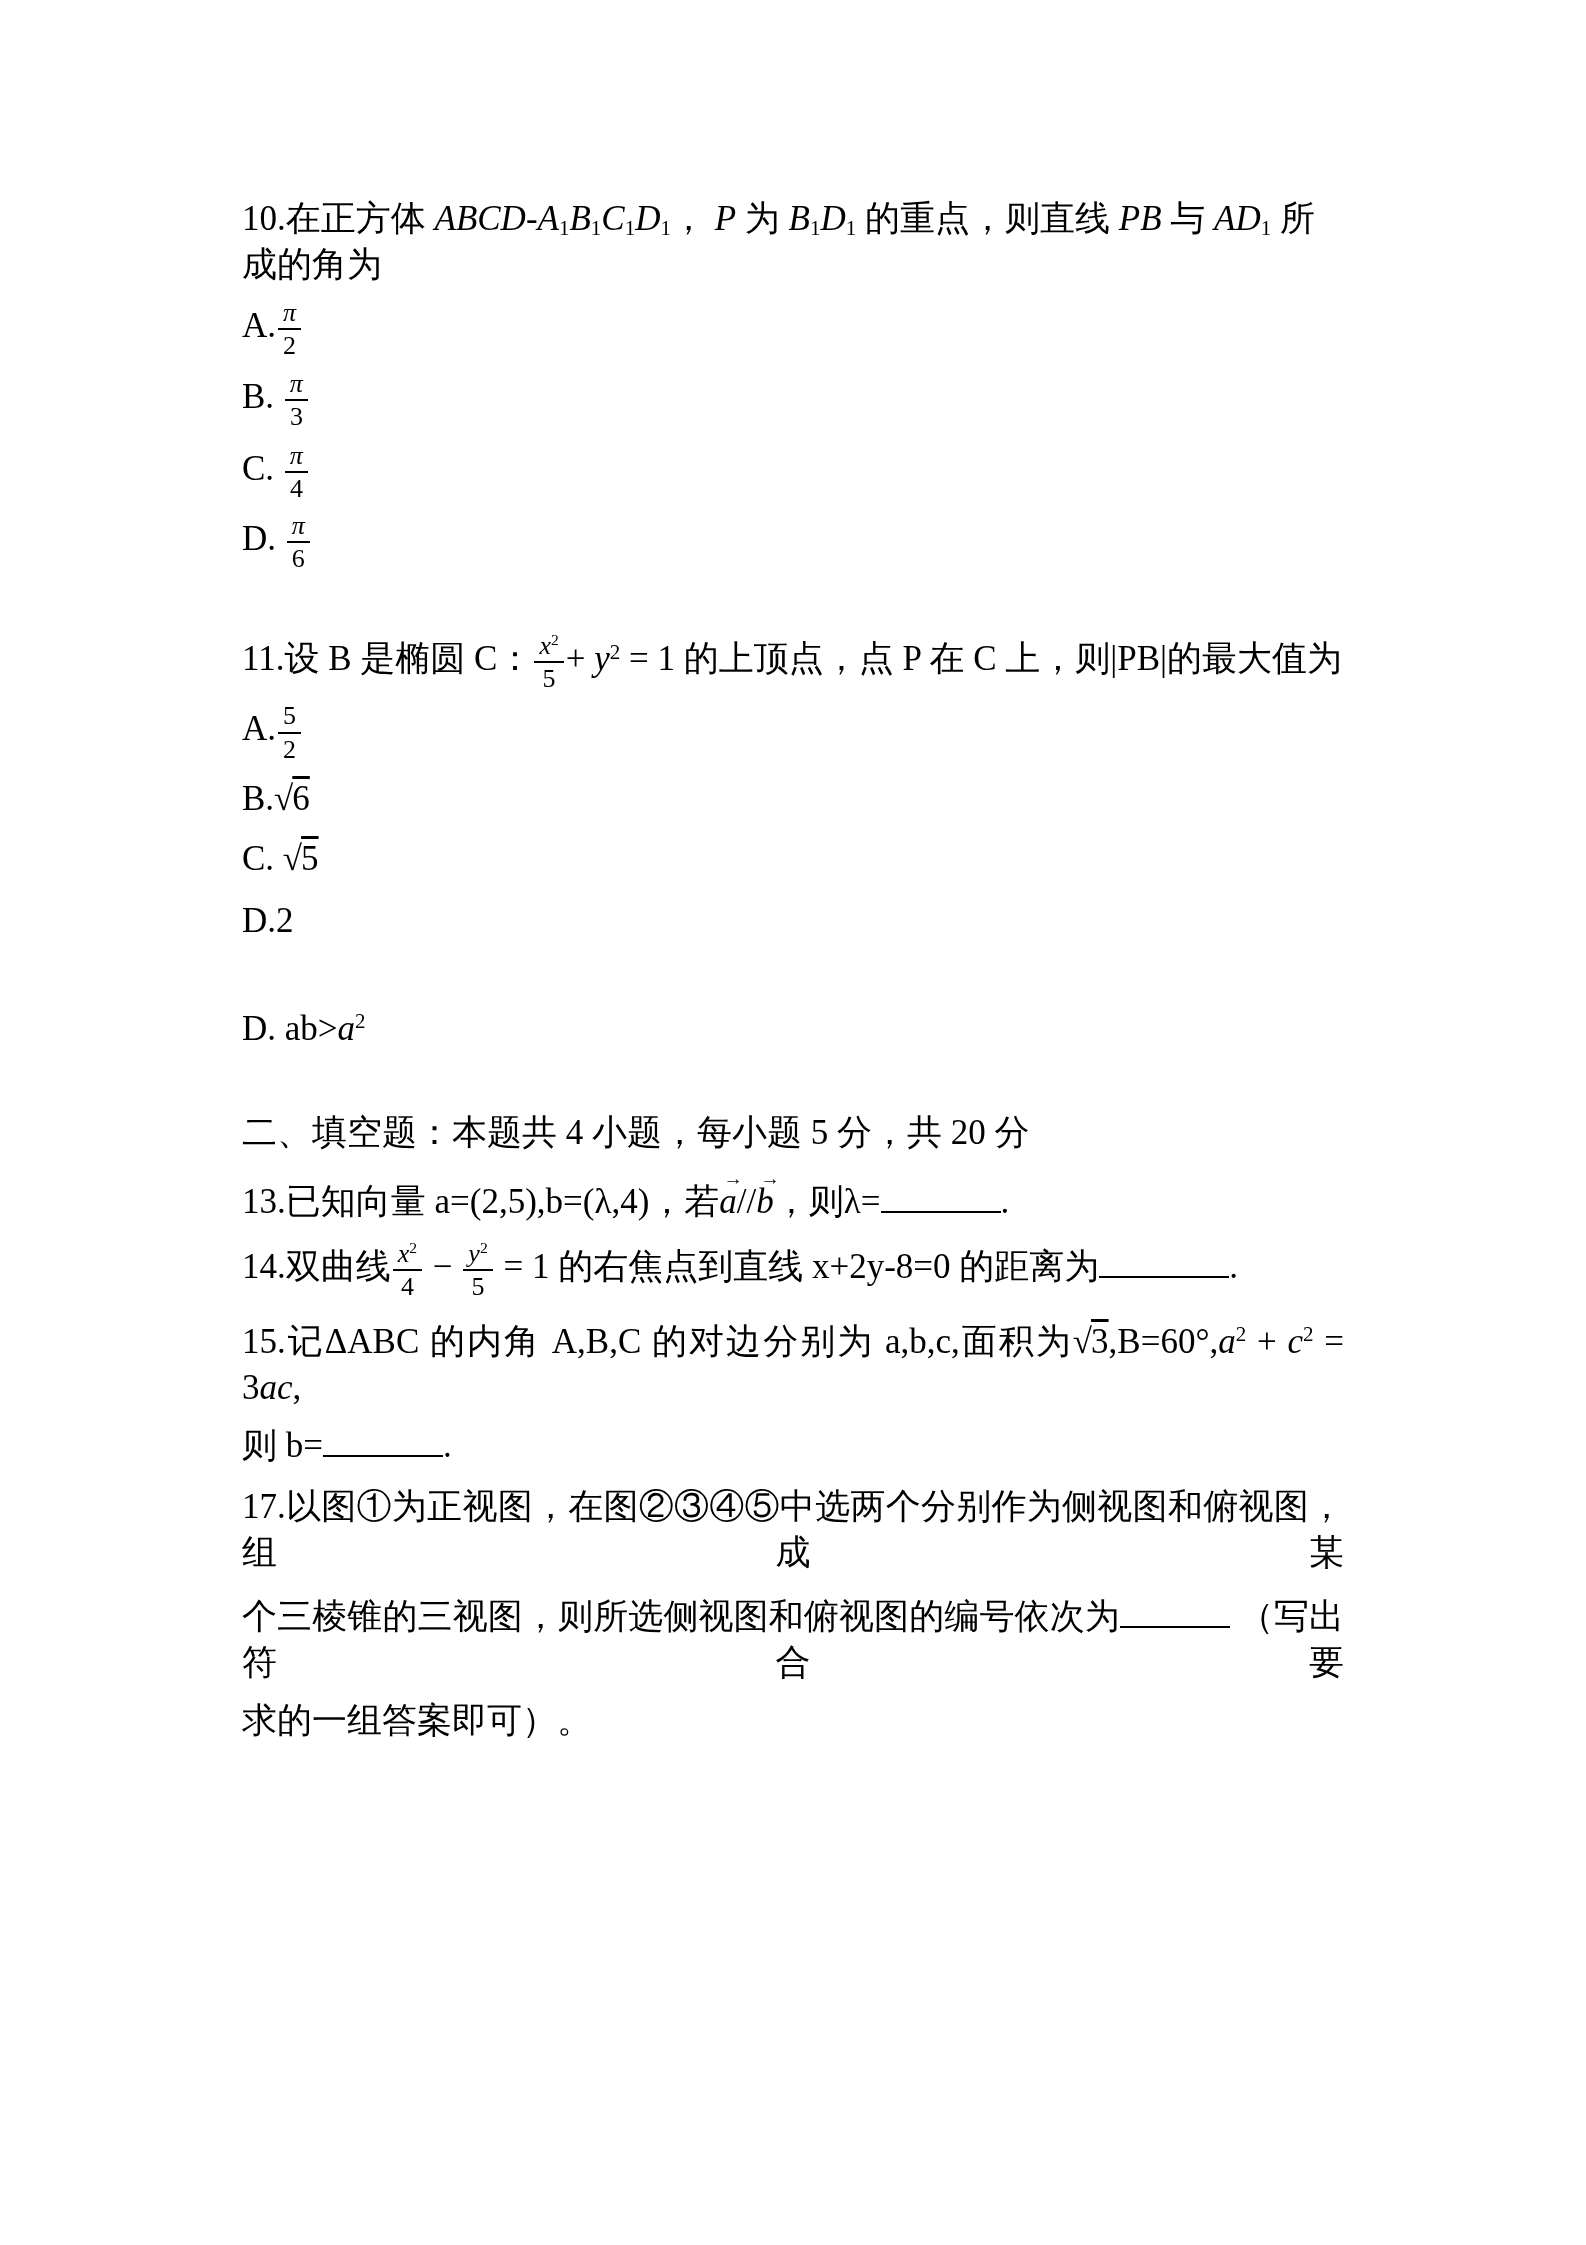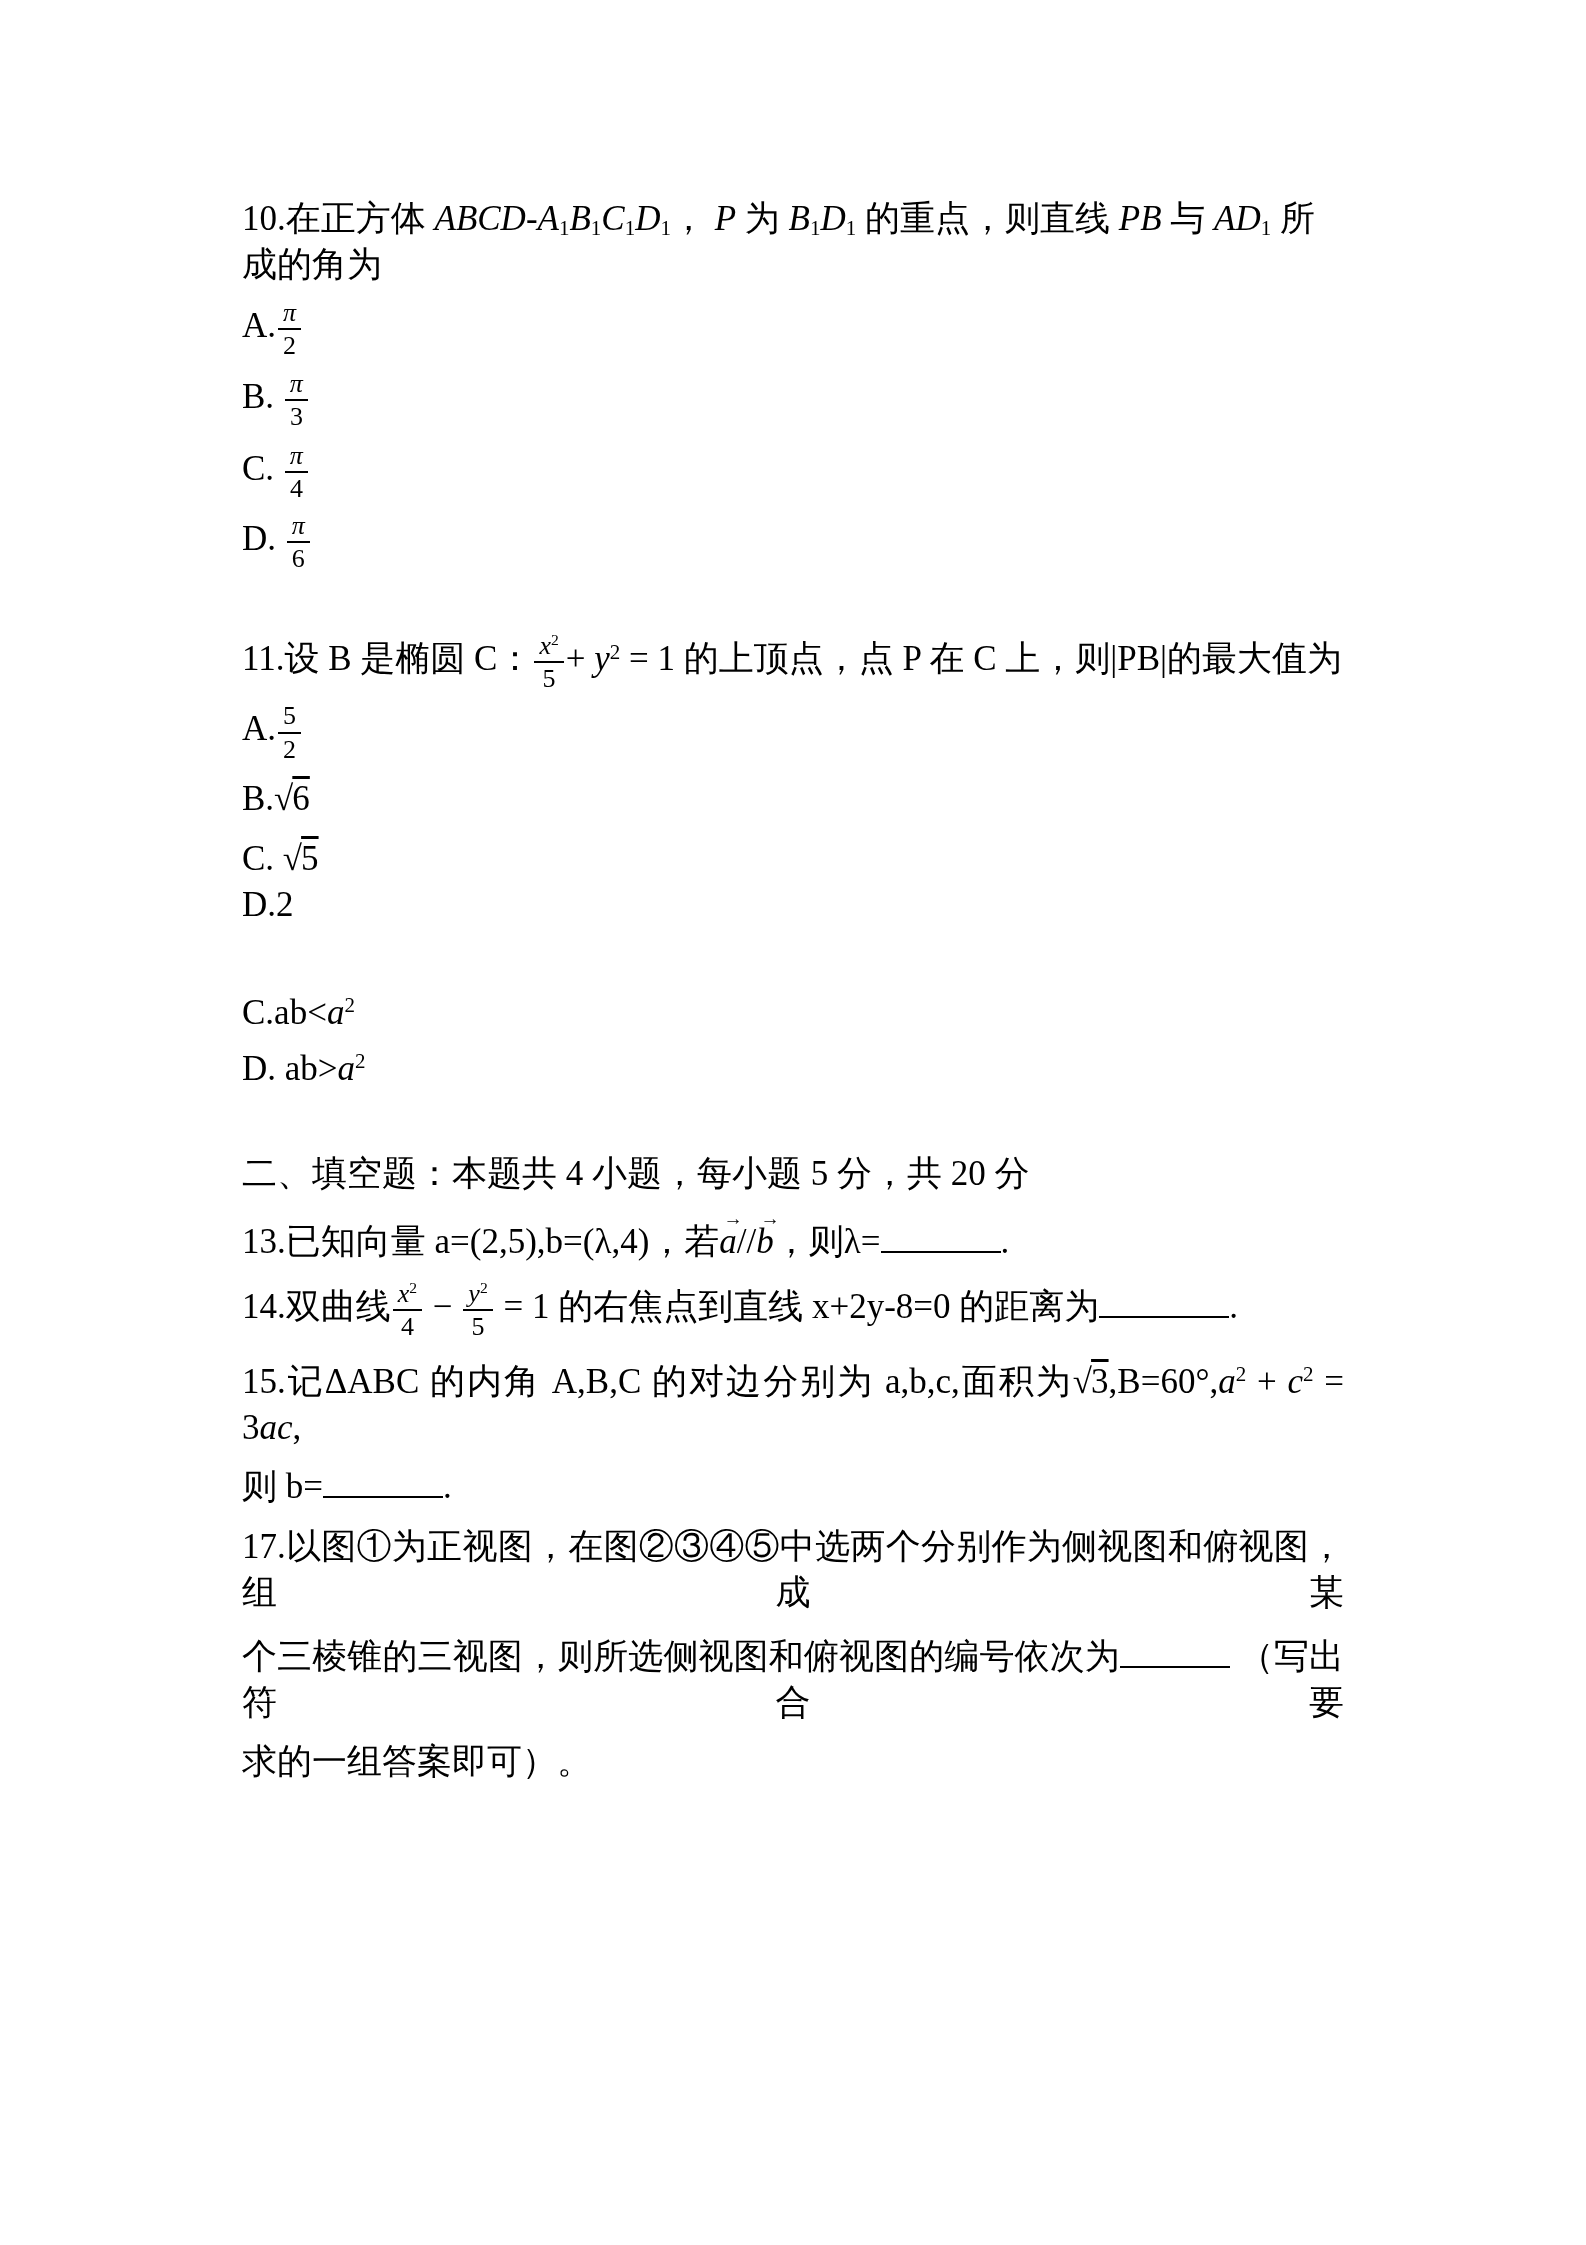--- a/index.html
+++ b/index.html
@@ -43,21 +43,21 @@
     border-bottom: 2px solid #000;
     vertical-align: baseline;
   }
   .jline { text-align: justify; text-align-last: justify; }
   
   .m4  { margin-top: 4px; }
   .m8  { margin-top: 8px; }
   .m10 { margin-top: 10px; }
   .m12 { margin-top: 12px; }
   .m14 { margin-top: 14px; }
-  .m16 { }
+  .m16 { margin-top: 16px; }
   .m18 { margin-top: 18px; }
   .m20 { margin-top: 12px; }
   .m22 { margin-top: 22px; }
   .m28 { margin-top: 28px; }
   .gap58 { margin-top: 58px; }
   .gap62 { margin-top: 62px; }
 </style>
 </head>
 <body>
 
@@ -73,21 +73,20 @@
 
   <section class="gap58">
     <div class="line">11.设 B 是椭圆 C：<span class="frac"><span class="num"><span class="it">x</span><sup>2</sup></span><span class="den">5</span></span>+ <span class="it">y</span><sup>2</sup> = 1 的上顶点，点 P 在 C 上，则|PB|的最大值为</div>
     <div class="line opt m8">A.<span class="frac"><span class="num">5</span><span class="den">2</span></span></div>
     <div class="line opt m12">B.<span class="sqrt"><span class="rad">√</span><span class="radicand">6</span></span></div>
     <div class="line opt m14">C. <span class="sqrt"><span class="rad">√</span><span class="radicand">5</span></span></div>
     <div class="line opt m16">D.2</div>
   </section>
 
   <section class="gap62">
-    <div class="line opt m4">C.ab&lt;<span class="it">a</span><sup>2</sup></div>
     <div class="line opt m10">D. ab&gt;<span class="it">a</span><sup>2</sup></div>
   </section>
 
   <section class="gap58">
     <div class="line heading">二、填空题：本题共 4 小题，每小题 5 分，共 20 分</div>
     <div class="line m22">13.已知向量 a=(2,5),b=(λ,4)，若<span class="vec"><span class="vec-arrow">→</span><span class="it">a</span></span>//<span class="vec"><span class="vec-arrow">→</span><span class="it">b</span></span>，则λ=<span class="blank" style="width: 120px;"></span>.</div>
     <div class="line m14">14.双曲线<span class="frac"><span class="num"><span class="it">x</span><sup>2</sup></span><span class="den">4</span></span> − <span class="frac"><span class="num"><span class="it">y</span><sup>2</sup></span><span class="den">5</span></span> = 1 的右焦点到直线 x+2y-8=0 的距离为<span class="blank" style="width: 130px;"></span>.</div>
     <div class="line m18 jline">15.记ΔABC 的内角 A,B,C 的对边分别为 a,b,c,面积为<span class="sqrt"><span class="rad">√</span><span class="radicand">3</span></span>,B=60°,<span class="it">a</span><sup>2</sup> + <span class="it">c</span><sup>2</sup> = 3<span class="it">ac</span>,</div>
     <div class="line m20">则 b=<span class="blank" style="width: 120px;"></span>.</div>
     <div class="line m14 jline">17.以图①为正视图，在图②③④⑤中选两个分别作为侧视图和俯视图，组成某</div>

